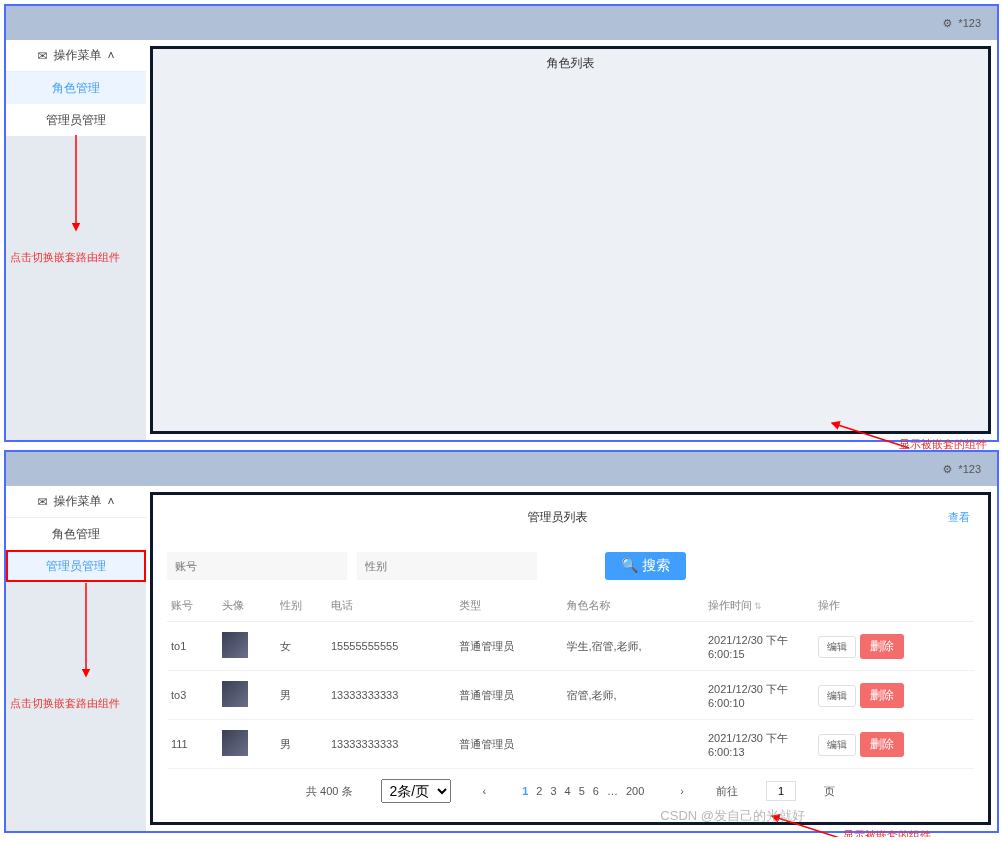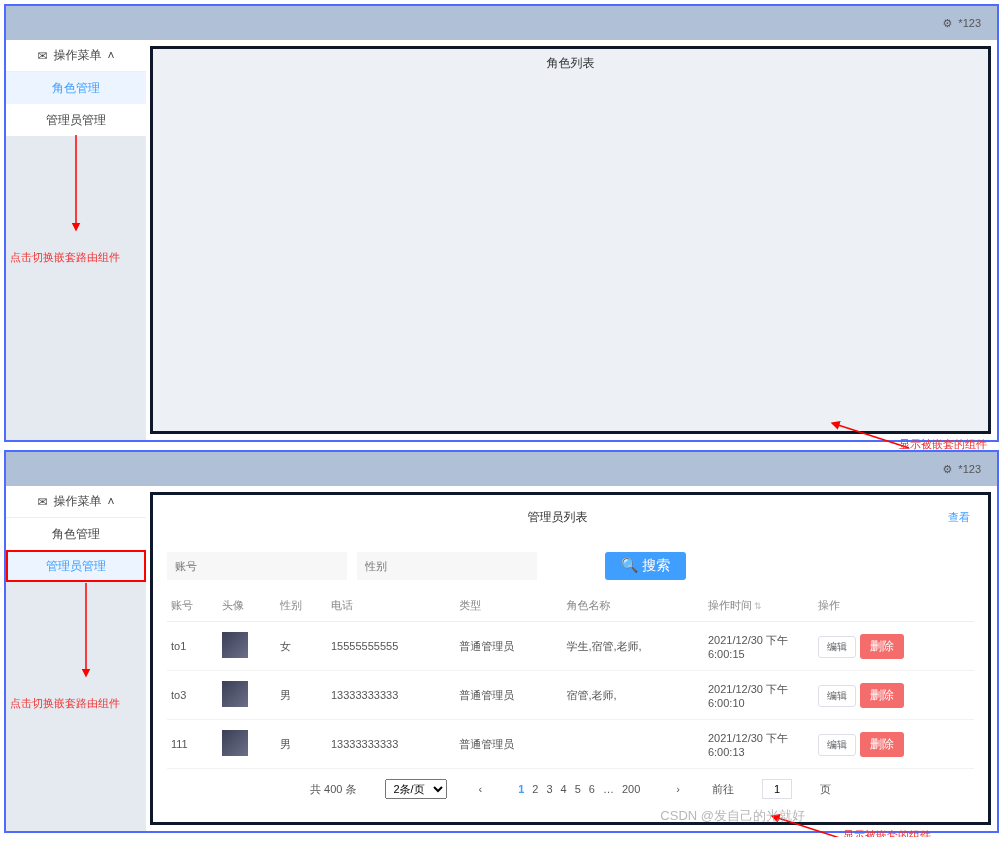--- a/index.html
+++ b/index.html
@@ -33,21 +33,21 @@
 .sbtn { background: #409eff; color: #fff; border: none; height: 28px; padding: 0 16px; font-size: 14px; border-radius: 3px; cursor: pointer; margin-left: 58px; }
 table { width: 100%; border-collapse: collapse; font-size: 11px; color: #555; }
 th { text-align: left; font-weight: 500; padding: 8px 4px; border-bottom: 1px solid #eee; color: #888; }
 td { padding: 10px 4px; border-bottom: 1px solid #f2f2f2; vertical-align: middle; }
 .avatar { width: 26px; height: 26px; background: linear-gradient(135deg,#3a3f55,#6b6f88); display: inline-block; }
 .ebtn { border: 1px solid #dcdfe6; background: #fff; color: #606266; font-size: 10px; padding: 3px 8px; border-radius: 3px; cursor: pointer; margin-right: 4px; }
 .dbtn { border: none; background: #f56c6c; color: #fff; font-size: 12px; padding: 4px 10px; border-radius: 3px; cursor: pointer; }
 .pager { display: flex; align-items: center; justify-content: center; gap: 28px; padding: 10px 0 4px; font-size: 11px; color: #555; }
 .pager .pg { cursor: pointer; padding: 0 4px; }
 .pager .pg.active { color: #409eff; font-weight: 600; }
-.pager select { font-size: 11px; padding: 2px 4px; }
+.pager select { font-size: 14px; padding: 2px 4px; }
 .pager input { width: 30px; text-align: center; font-size: 11px; border: 1px solid #dcdfe6; height: 20px; }
 .watermark { position: absolute; bottom: 6px; right: 192px; font-size: 13px; color: #999; opacity: 0.7; }
 .sort-ic { font-size: 9px; color: #bbb; margin-left: 2px; }
 </style>
 </head>
 <body>
 
 <div class="panel p1">
   <div class="topbar">
     <span class="gear">⚙</span>

